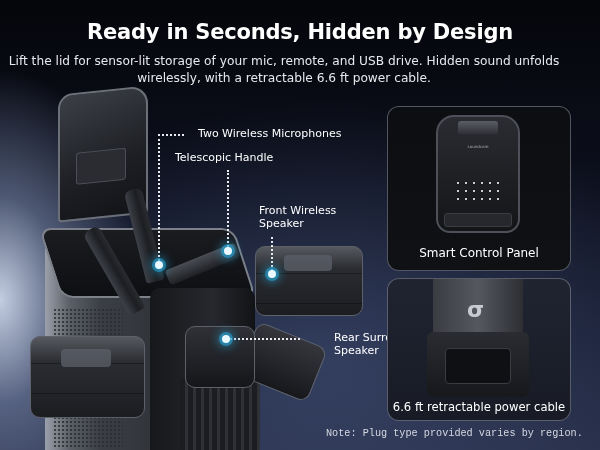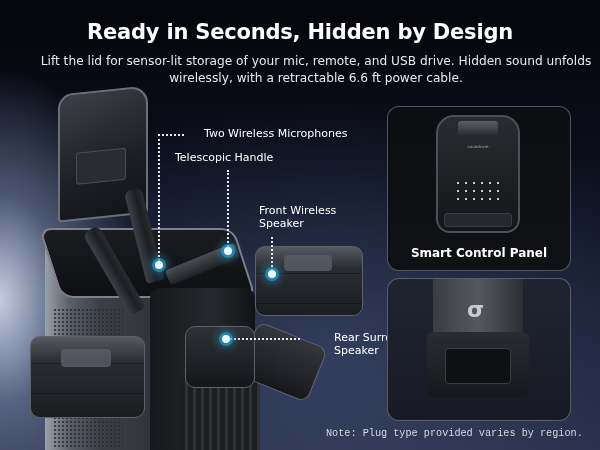--- a/index.html
+++ b/index.html
@@ -11,21 +11,21 @@
       background:
         radial-gradient(ellipse 140px 230px at 0px 300px, rgba(205,215,235,0.95) 0%, rgba(120,135,170,0.6) 45%, rgba(40,48,72,0) 100%),
         radial-gradient(ellipse 380px 260px at 330px 360px, rgba(70,85,125,0.55) 0%, rgba(30,36,60,0) 100%),
         linear-gradient(180deg, #05060b 0%, #0b0e1a 35%, #1a2036 75%, #262d46 100%);
     }
     .headline {
       position: absolute; left: 0; top: 20px; width: 600px;
       text-align: center; font-weight: bold; font-size: 21px; letter-spacing: -0.2px;
     }
     .sub {
-      position: absolute; left: 36px; top: 53px; width: 560px;
+      position: absolute; left: 4px; top: 53px; width: 560px;
       text-align: center; font-size: 12.2px; line-height: 17px; color: #e8e9ee;
     }
 
     
     .product { position: absolute; left: 0; top: 88px; width: 385px; height: 362px; }
     .lid {
       position: absolute; left: 58px; top: 2px; width: 90px; height: 128px;
       background: linear-gradient(160deg, #3c3f46 0%, #1d1f24 60%, #121317 100%);
       border: 2px solid #6b6f78; border-radius: 14px 18px 4px 4px;
       transform: skewY(-6deg);
@@ -100,21 +100,21 @@
     
     .card {
       position: absolute; left: 387px; width: 184px;
       border: 1px solid rgba(140,145,160,0.55); border-radius: 12px;
       overflow: hidden;
     }
     .card1 { top: 106px; height: 165px; background: linear-gradient(180deg, #0d0e12 0%, #101115 100%); }
     .card2 { top: 278px; height: 143px; background: linear-gradient(180deg, #202431 0%, #181b25 100%); }
     .card-caption {
       position: absolute; left: 0; width: 100%; text-align: center;
-      font-size: 12px; color: #fff; bottom: 10px; font-weight: bold;
+      font-size: 12px; color: #fff; bottom: 10px;
     }
     .card2 .card-caption { bottom: 6px; font-size: 11.6px; }
     .panel-device {
       position: absolute; left: 48px; top: 8px; width: 84px; height: 118px;
       background: linear-gradient(180deg, #2a2c31 0%, #141518 100%);
       border: 2px solid #4d5058; border-radius: 18px 18px 14px 14px;
     }
     .panel-handle {
       position: absolute; left: 20px; top: 4px; width: 40px; height: 14px;
       background: linear-gradient(180deg, #5a5d65, #2b2d32); border-radius: 3px;
@@ -173,21 +173,21 @@
   <div class="spk spk-left">
       <div class="pad"></div>
     </div>
   <div class="spk spk-rear2"></div>
   <div class="spk spk-rear1"></div>
 </div>
 
 <div class="hline" style="left:158px; top:134px; width:26px;"></div>
 <div class="vline" style="left:158px; top:134px; height:127px;"></div>
 <div class="dot" style="left:155px; top:261px;"></div>
-<div class="callout-label" style="left:204px; top:127px;">Two Wireless Microphones</div>
+<div class="callout-label" style="left:198px; top:127px;">Two Wireless Microphones</div>
 
 <div class="vline" style="left:227px; top:170px; height:77px;"></div>
 <div class="dot" style="left:224px; top:247px;"></div>
 <div class="callout-label" style="left:175px; top:151px;">Telescopic Handle</div>
 
 <div class="vline" style="left:271px; top:237px; height:34px;"></div>
 <div class="dot" style="left:268px; top:270px;"></div>
 <div class="callout-label" style="left:259px; top:204px;">
   <div>Front Wireless</div>
   <div>Speaker</div>
@@ -210,15 +210,16 @@
   <div class="card-caption">Smart Control Panel</div>
 </div>
 
 <div class="card card2">
   <div class="cable-device">
     <div class="logo-glyph">σ</div>
     <div class="cable-base">
       <div class="cable-slot"></div>
     </div>
   </div>
+  <div class="card-caption">6.6 ft retractable power cable</div>
 </div>
 
 <div class="note">Note: Plug type provided varies by region.</div>
 
 </body></html>

